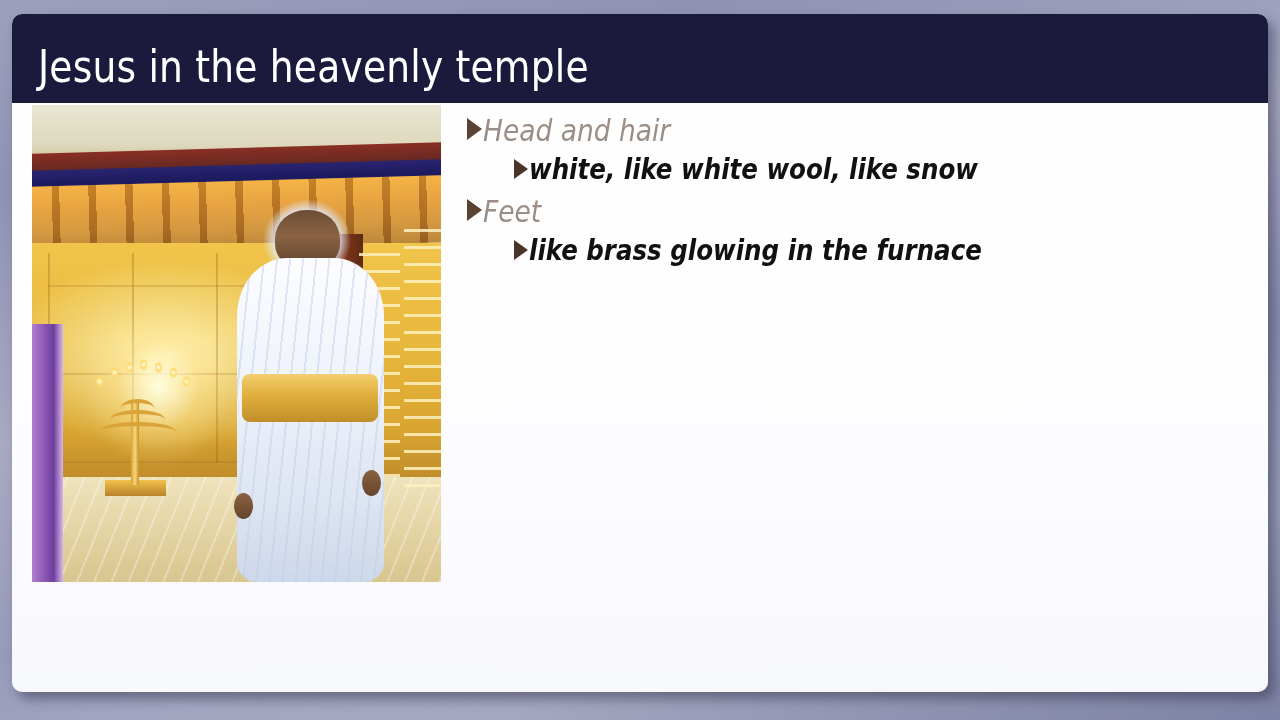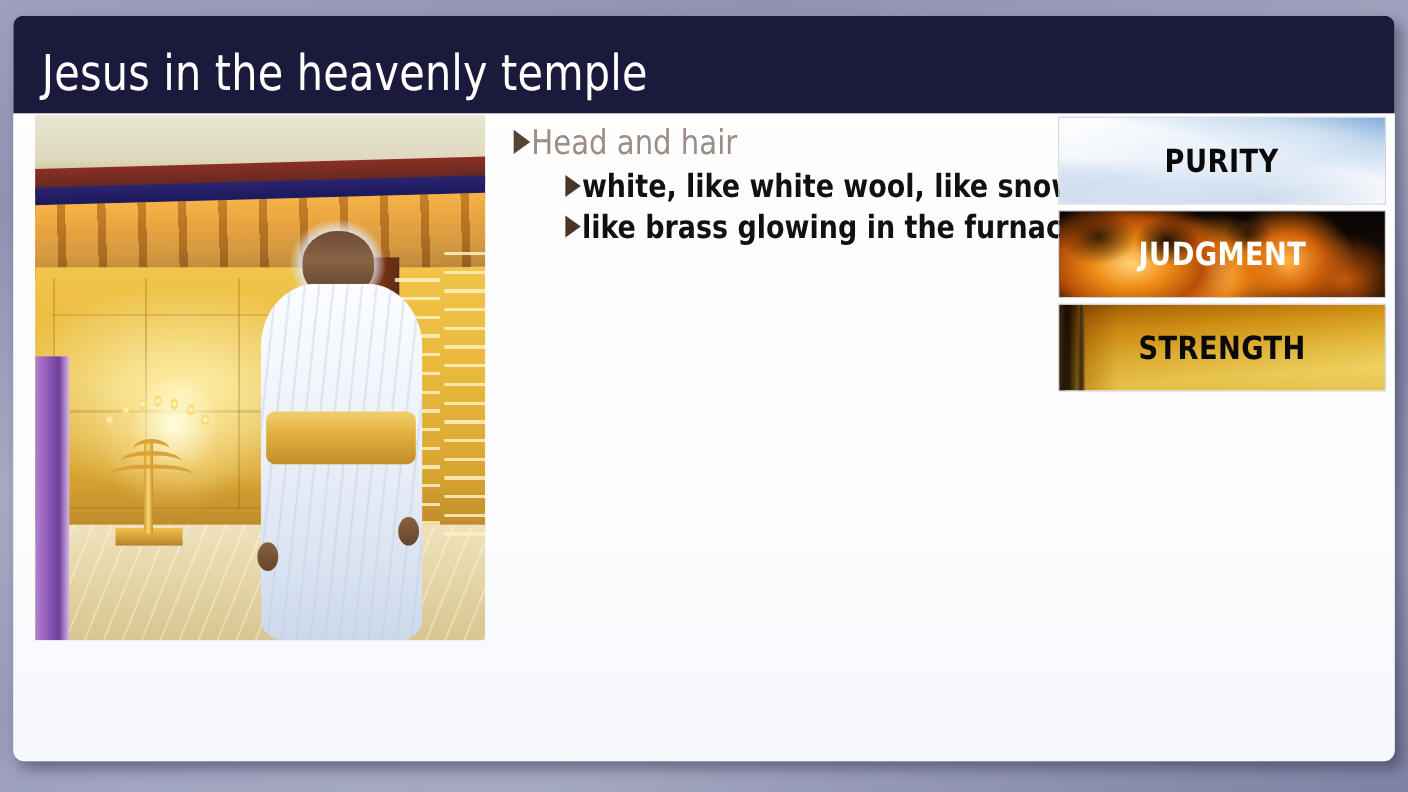--- a/index.html
+++ b/index.html
@@ -149,21 +149,21 @@
     border-radius:8px; }
   .fig-hand { position:absolute; width:13%; height:7%; border-radius:50%;
     background:linear-gradient(180deg,#8a6140,#64452c); }
 
   
   #bullets {
     position:absolute;
     left:455px; top:92px;
     width:470px;
   }
-  .b-row { display:flex; align-items:flex-start; white-space:nowrap; }
+  .b-row { display:flex; align-items:flex-start; white-space:nowrap;font-style:italic; }
   .b-tri {
     flex:0 0 auto;
     width:0; height:0;
     border-style:solid;
     border-width:10px 0 10px 14px;
     border-color:transparent transparent transparent #5a4231;
   }
   .b-l1 { margin-top:6px; }
   .b-l1 .b-tri { border-width:11px 0 11px 15px; margin-top:6px; }
   .b-l1 .b-txt {
@@ -307,40 +307,26 @@
       <div class="b-row b-l1">
         <span class="b-tri"></span>
         <span class="b-txt">Head and hair</span>
       </div>
       <div class="b-row b-l2">
         <span class="b-tri"></span>
         <span class="b-txt">white, like white wool, like snow</span>
       </div>
 
 
+      <div class="b-row b-l1">
+        <span class="b-tri"></span>
+        <span class="b-txt">Feet</span>
+      </div>
       <div class="b-row b-l2">
         <span class="b-tri"></span>
         <span class="b-txt">like brass glowing in the furnace</span>
       </div>
 
     </div>
 
-    <div id="cards">
-
-      <div class="card">
-        <div class="card-bg bg-snow"></div>
-        <span class="card-label label-dark">PURITY</span>
-      </div>
-
-      <div class="card">
-        <div class="card-bg bg-fire"></div>
-        <span class="card-label label-light">JUDGMENT</span>
-      </div>
-
-      <div class="card">
-        <div class="card-bg bg-brass"></div>
-        <span class="card-label label-dark">STRENGTH</span>
-      </div>
-
-    </div>
 
   </div>
 </div>
 
 </body></html>

